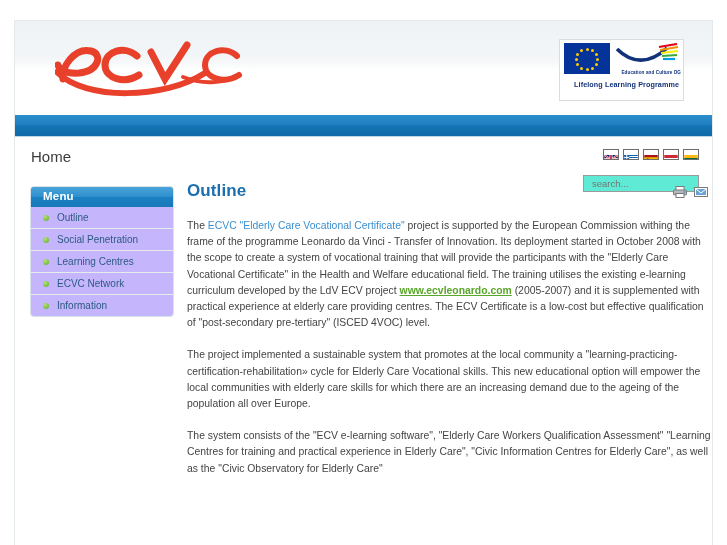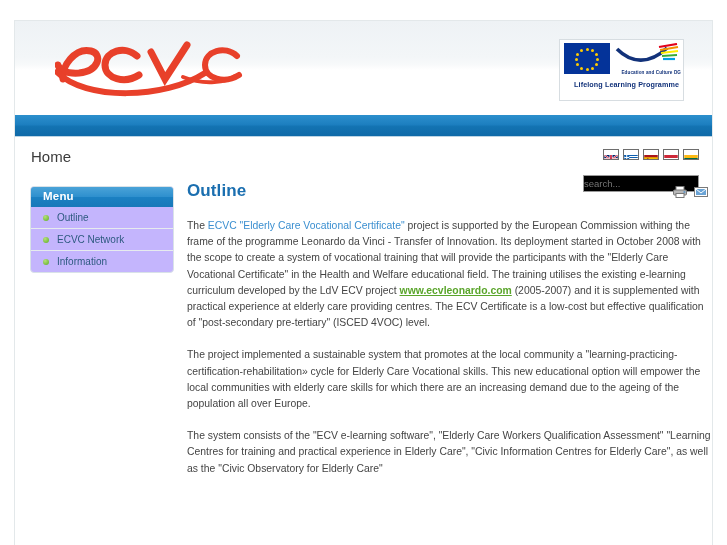--- a/index.html
+++ b/index.html
@@ -95,24 +95,24 @@
     right: 13px; top: 128px;
     display: flex; gap: 4px;
   }
   .flag { width: 16px; height: 11px; border: 1px solid #6d6d6d; position: relative; overflow: hidden; }
 
   .searchwrap { position: absolute; right: 13px; top: 152px; }
   .searchbox {
     width: 116px; height: 17px;
     border: 1px solid #9a9a9a;
     font-size: 9.5px;
-    padding: 0 0;
+    padding: 0 8px;
     color: #666;
     font-family: "Liberation Sans", sans-serif;
-    background: #000000;
+    background: #5eead4;
   }
 
   
   .cols { position: relative; }
 
   .sidebar {
     position: absolute;
     left: 15px; top: 15px;
     width: 144px;
     background: #c4b5fd;
@@ -299,20 +299,28 @@
 
     <div class="sidebar">
       <div class="menu-head">Menu</div>
       <ul class="menu-list">
         <li>
           <span class="bullet"></span>
           <a href="#">Outline</a>
         </li>
         <li>
           <span class="bullet"></span>
+          <a href="#">Social Penetration</a>
+        </li>
+        <li>
+          <span class="bullet"></span>
+          <a href="#">Learning Centres</a>
+        </li>
+        <li>
+          <span class="bullet"></span>
           <a href="#">ECVC Network</a>
         </li>
         <li>
           <span class="bullet"></span>
           <a href="#">Information</a>
         </li>
       </ul>
     </div>
 
     <div class="content">

